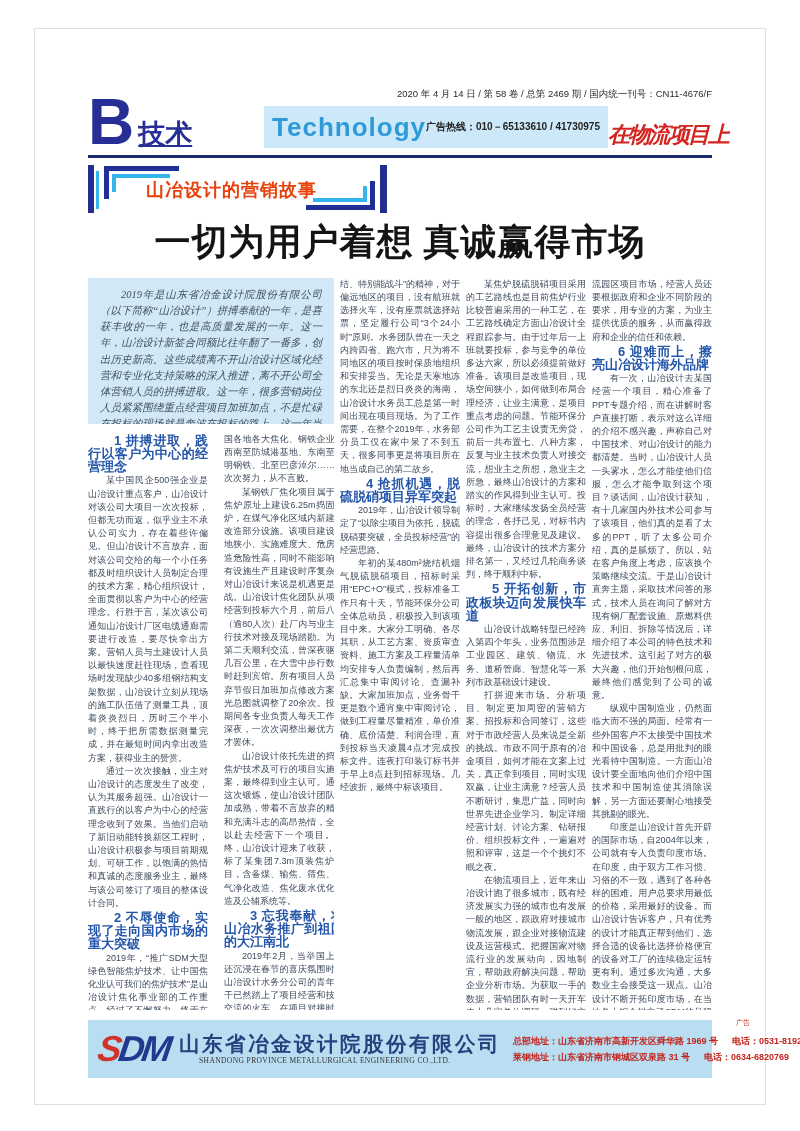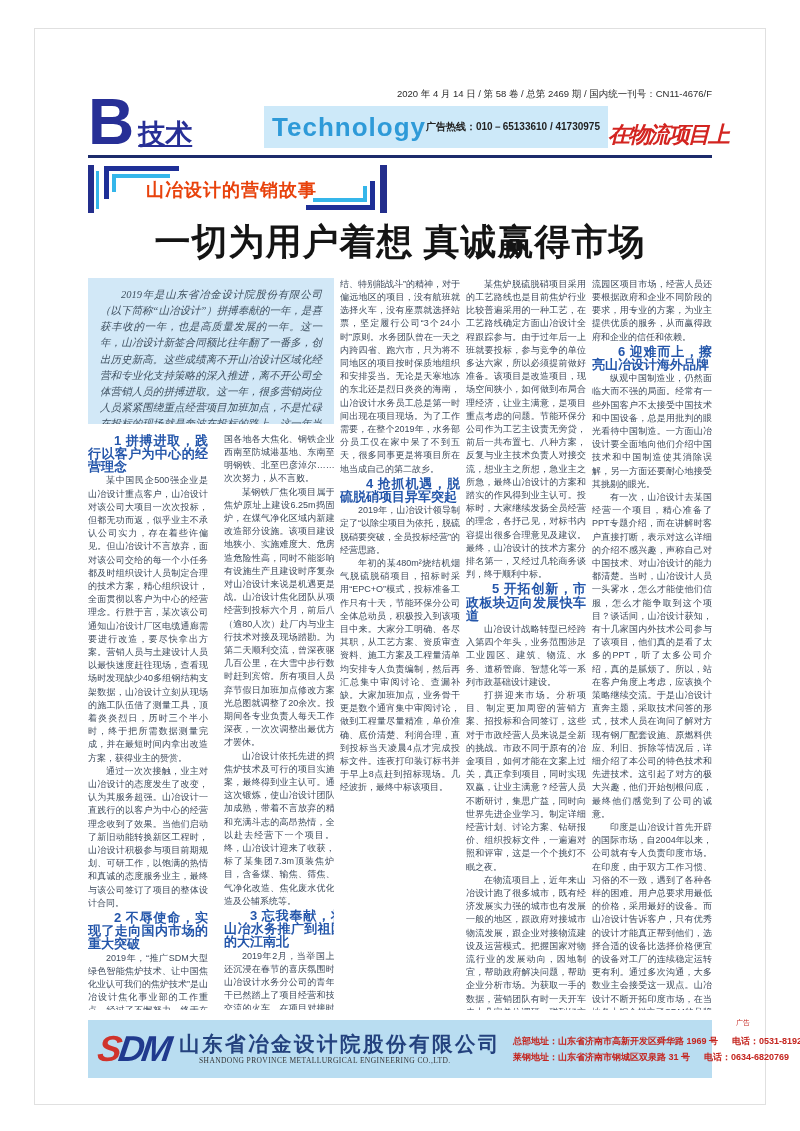--- a/index.html
+++ b/index.html
@@ -140,22 +140,22 @@
           <div class="col">
             <p class="b-p">某焦炉脱硫脱硝项目采用的工艺路线也是目前焦炉行业比较普遍采用的一种工艺，在工艺路线确定方面山冶设计全程跟踪参与。由于过年后一上班就要投标，参与竞争的单位多达六家，所以必须提前做好准备。该项目是改造项目，现场空间狭小，如何做到布局合理经济，让业主满意，是项目重点考虑的问题。节能环保分公司作为工艺主设责无旁贷，前后一共布置七、八种方案，反复与业主技术负责人对接交流，想业主之所想，急业主之所急，最终山冶设计的方案和踏实的作风得到业主认可。投标时，大家继续发扬全员经营的理念，各抒己见，对标书内容提出很多合理意见及建议。最终，山冶设计的技术方案分排名第一，又经过几轮商务谈判，终于顺利中标。</p>
             <h3 class="b-h">5 开拓创新，市政板块迈向发展快车道</h3>
             <p class="b-p">山冶设计战略转型已经跨入第四个年头，业务范围涉足工业园区、建筑、物流、水务、道桥管廊、智慧化等一系列市政基础设计建设。</p>
             <p class="b-p">打拼迎来市场。分析项目、制定更加周密的营销方案、招投标和合同签订，这些对于市政经营人员来说是全新的挑战。市政不同于原有的冶金项目，如何才能在文案上过关，真正拿到项目，同时实现双赢，让业主满意？经营人员不断研讨，集思广益，同时向世界先进企业学习。制定详细经营计划、讨论方案、钻研报价、组织投标文件，一遍遍对照和评审，这是一个个挑灯不眠之夜。</p>
             <p class="b-p">在物流项目上，近年来山冶设计跑了很多城市，既有经济发展实力强的城市也有发展一般的地区，跟政府对接城市物流发展，跟企业对接物流建设及运营模式。把握国家对物流行业的发展动向，因地制宜，帮助政府解决问题，帮助企业分析市场。为获取一手的数据，营销团队有时一天开车去十几家单位调研，碰到好交流的，争取多了解一些信息，而吃闭门羹也被大家视作家常便饭。所有的付出都是为经营开展业务打好“前战”。开拓物</p>
           </div>
           <div class="col">
             <p class="b-c">流园区项目市场，经营人员还要根据政府和企业不同阶段的要求，用专业的方案，为业主提供优质的服务，从而赢得政府和企业的信任和依赖。</p>
             <h3 class="b-h">6 迎难而上，擦亮山冶设计海外品牌</h3>
+            <p class="b-p">有一次，山冶设计去某国经营一个项目，精心准备了PPT专题介绍，而在讲解时客户直接打断，表示对这么详细的介绍不感兴趣，声称自己对中国技术、对山冶设计的能力都清楚。当时，山冶设计人员一头雾水，怎么才能使他们信服，怎么才能争取到这个项目？谈话间，山冶设计获知，有十几家国内外技术公司参与了该项目，他们真的是看了太多的PPT，听了太多公司介绍，真的是腻烦了。所以，站在客户角度上考虑，应该换个策略继续交流。于是山冶设计直奔主题，采取技术问答的形式，技术人员在询问了解对方现有钢厂配套设施、原燃料供应、利旧、拆除等情况后，详细介绍了本公司的特色技术和先进技术。这引起了对方的极大兴趣，他们开始刨根问底，最终他们感觉到了公司的诚意。</p>
             <p class="b-p">纵观中国制造业，仍然面临大而不强的局面。经常有一些外国客户不太接受中国技术和中国设备，总是用批判的眼光看待中国制造。一方面山冶设计要全面地向他们介绍中国技术和中国制造使其消除误解，另一方面还要耐心地接受其挑剔的眼光。</p>
-            <p class="b-p">有一次，山冶设计去某国经营一个项目，精心准备了PPT专题介绍，而在讲解时客户直接打断，表示对这么详细的介绍不感兴趣，声称自己对中国技术、对山冶设计的能力都清楚。当时，山冶设计人员一头雾水，怎么才能使他们信服，怎么才能争取到这个项目？谈话间，山冶设计获知，有十几家国内外技术公司参与了该项目，他们真的是看了太多的PPT，听了太多公司介绍，真的是腻烦了。所以，站在客户角度上考虑，应该换个策略继续交流。于是山冶设计直奔主题，采取技术问答的形式，技术人员在询问了解对方现有钢厂配套设施、原燃料供应、利旧、拆除等情况后，详细介绍了本公司的特色技术和先进技术。这引起了对方的极大兴趣，他们开始刨根问底，最终他们感觉到了公司的诚意。</p>
             <p class="b-p">印度是山冶设计首先开辟的国际市场，自2004年以来，公司就有专人负责印度市场。在印度，由于双方工作习惯、习俗的不一致，遇到了各种各样的困难。用户总要求用最低的价格，采用最好的设备。而山冶设计告诉客户，只有优秀的设计才能真正帮到他们，选择合适的设备比选择价格便宜的设备对工厂的连续稳定运转更有利。通过多次沟通，大多数业主会接受这一观点。山冶设计不断开拓印度市场，在当地各大钢企树立了SDM的品牌形象。</p>
           </div>
         </div>
     </div>
 
     <div class="footer">
       <div class="logo"><span class="logo-s">S</span><span class="logo-dm">DM</span></div>
       <div class="company">
         <div class="company-cn">山东省冶金设计院股份有限公司</div>
         <div class="company-en">SHANDONG PROVINCE METALLURGICAL ENGINEERING CO.,LTD.</div>

